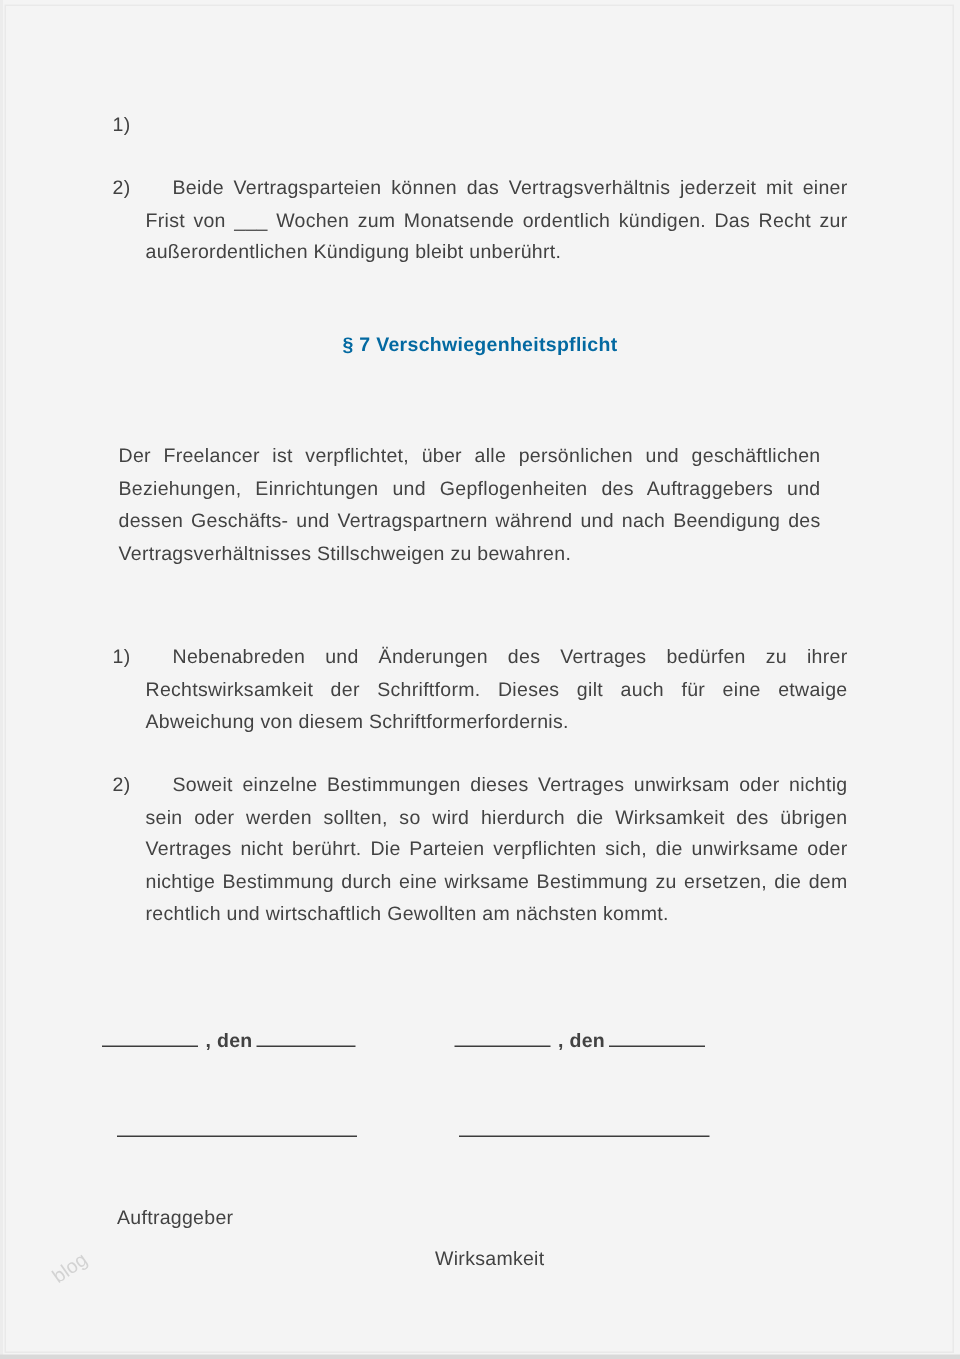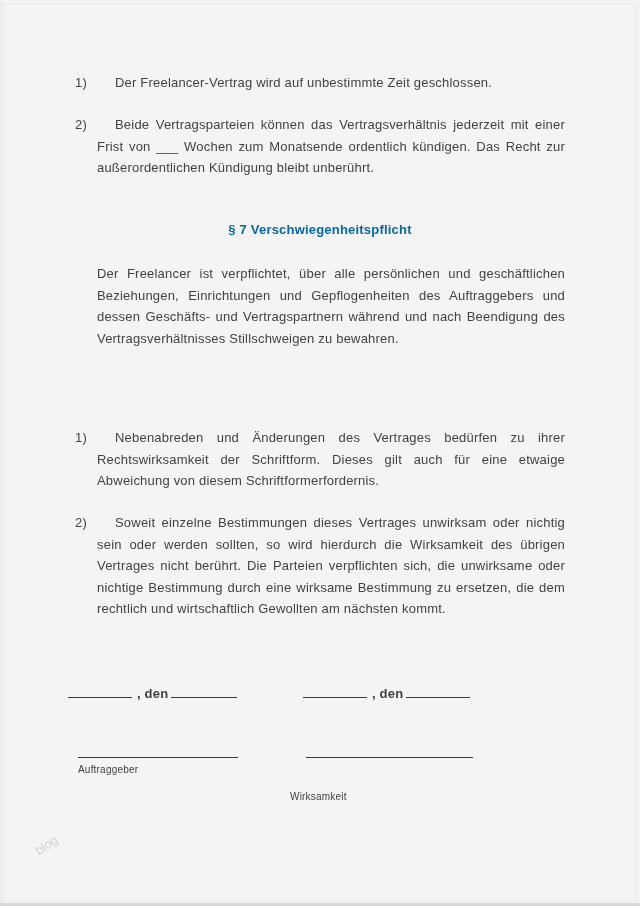--- a/index.html
+++ b/index.html
@@ -46,23 +46,24 @@
     text-align: justify;
     text-indent: 18px;
   }
   .item .num {
     position: absolute;
     left: -22px;
     top: 0;
     text-indent: 0;
   }
   .para {
-    left: 97px;
+    left: 79px;
     width: 468px;
     text-align: justify;
+    margin-top: 30px;
   }
   .heading {
     left: 75px;
     width: 490px;
     text-align: center;
     font-weight: bold;
     color: #0369a1;
   }
   .sig-row {
     left: 0;
@@ -78,43 +79,43 @@
     vertical-align: baseline;
   }
   .den { margin: 0 3px 0 5px; font-weight: bold; }
   .sig-rule {
     position: absolute;
     border-top: 1px solid #3c3c3c;
     height: 0;
   }
   .sig-label {
     position: absolute;
-    font-size: 10px;
+    font-size: 13px;
     letter-spacing: 0.2px;
+    margin-top: 40px;
   }
   .watermark {
     position: absolute;
     left: 32px;
     top: 846px;
     color: #d3d3d3;
     font-size: 13px;
     transform: rotate(-35deg);
     transform-origin: left top;
   }
 </style>
 </head>
 <body>
 
 <div id="page">
   <div class="left-edge"></div>
   <div class="page-frame"></div>
 
   <div class="block item" style="top:72px">
     <span class="num">1)</span>
-    <span>Der Freelancer-Vertrag wird auf unbestimmte Zeit geschlossen.</span>
   </div>
 
   <div class="block item" style="top:114px">
     <span class="num">2)</span>
     <span>Beide Vertragsparteien können das Vertragsverhältnis jederzeit mit einer Frist von ___ Wochen zum Monatsende ordentlich kündigen. Das Recht zur außerordentlichen Kündigung bleibt unberührt.</span>
   </div>
 
   <div class="block heading" style="top:219px">§ 7 Verschwiegenheitspflicht</div>
 
   <div class="block para" style="top:263px">Der Freelancer ist verpflichtet, über alle persönlichen und geschäftlichen Beziehungen, Einrichtungen und Gepflogenheiten des Auftraggebers und dessen Geschäfts- und Vertragspartnern während und nach Beendigung des Vertragsverhältnisses Stillschweigen zu bewahren.</div>

